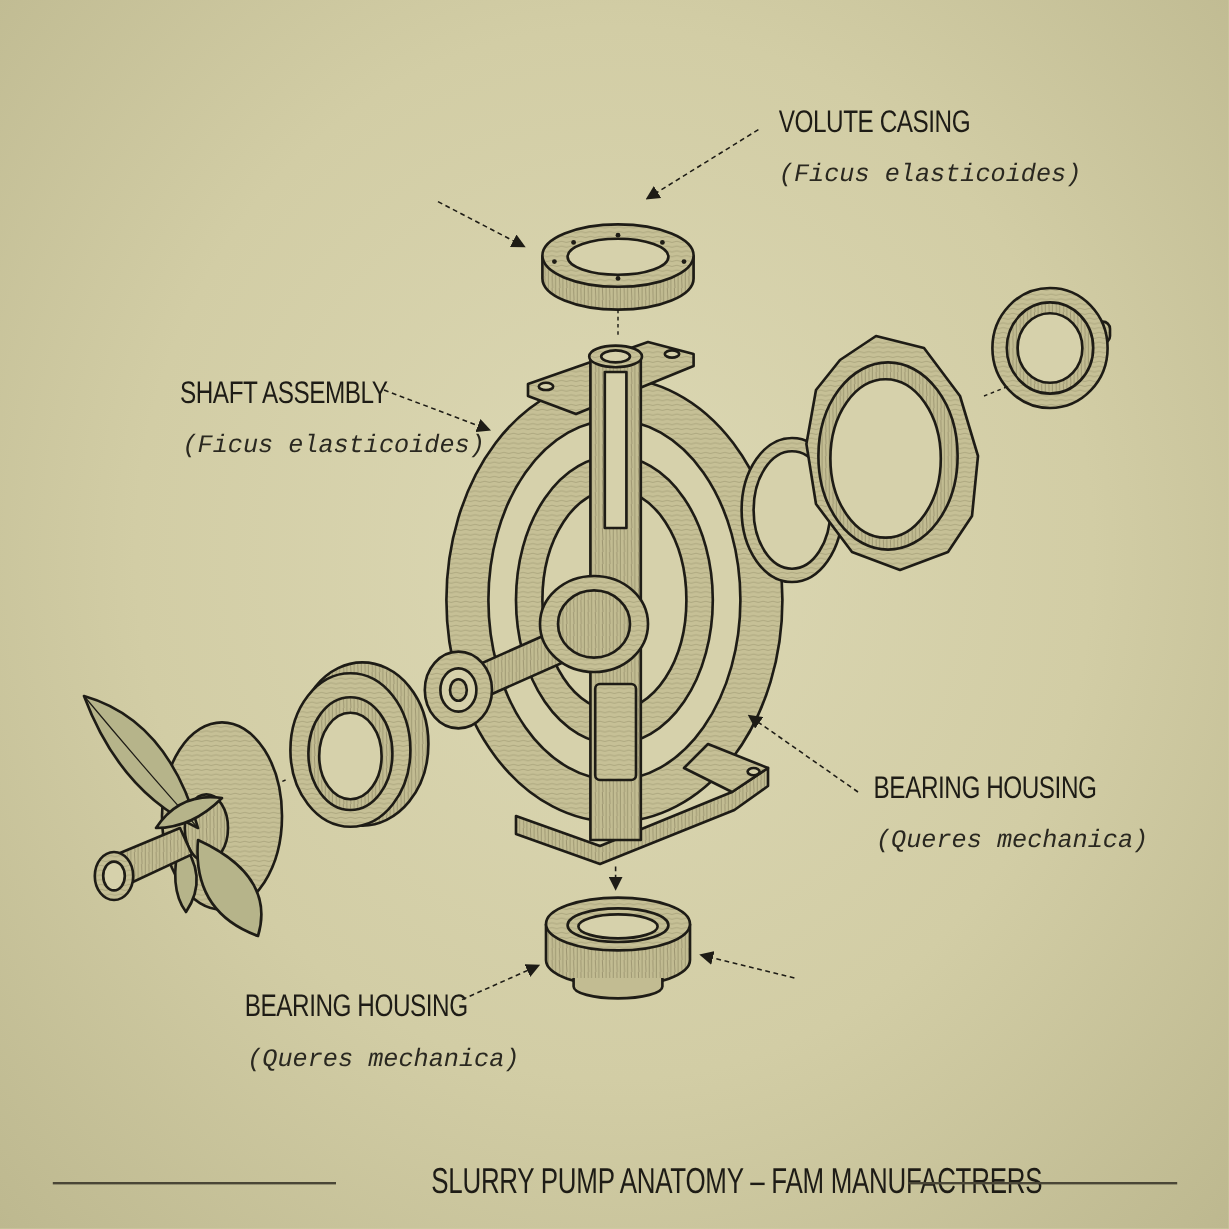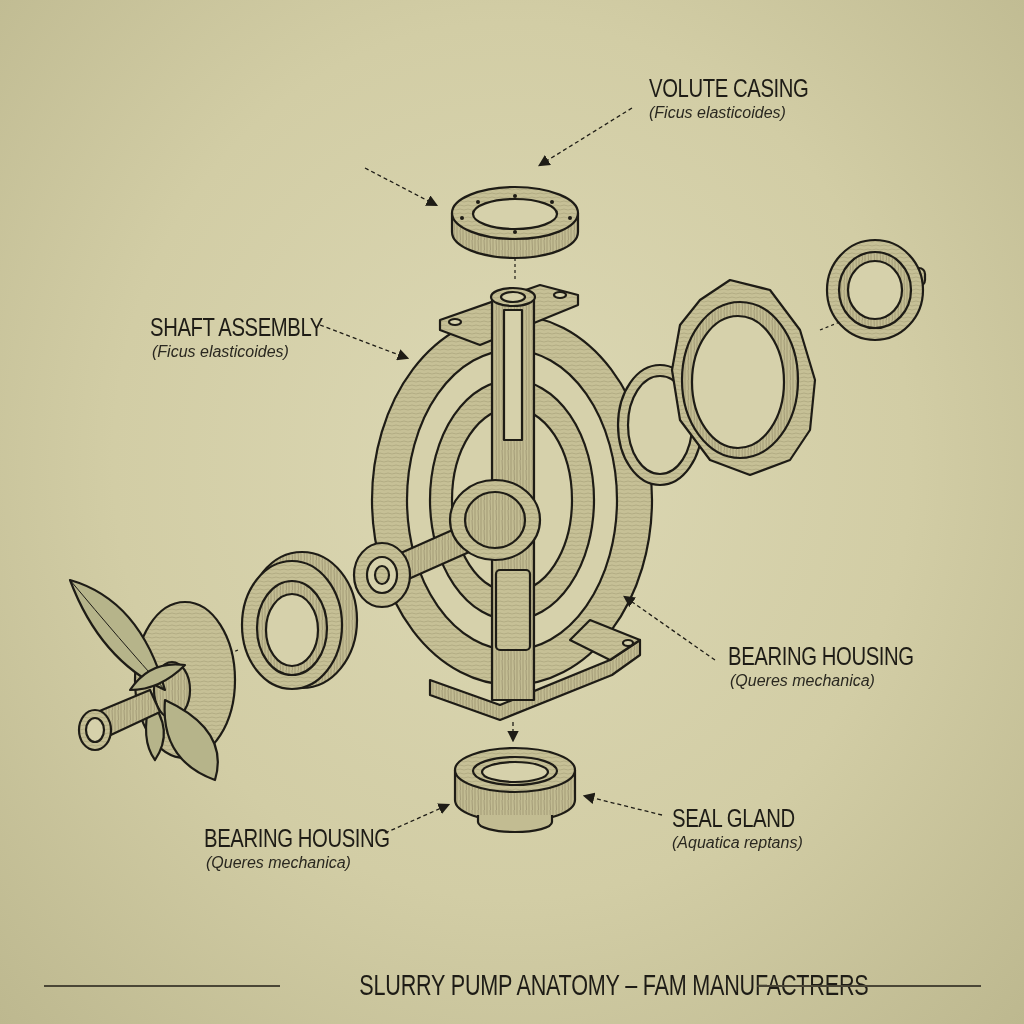--- a/index.html
+++ b/index.html
@@ -14,23 +14,24 @@
   }
   svg.art { position: absolute; left: 0; top: 0; }
   .label { position: absolute; color: #1e1c16; }
   .label .name {
     font-family: "Liberation Sans Narrow", "Liberation Sans", sans-serif;
     font-size: 26px; letter-spacing: -0.5px; line-height: 30px;
     transform: scaleX(0.78); transform-origin: left top; white-space: nowrap;
     display: block;
   }
   .label .latin {
-    font-family: Liberation Sans, sans-serif; font-style: italic;
-    font-size: 16px; line-height: 20px; white-space: nowrap; display: block;
+    font-family: Liberation Mono, monospace; font-style: italic;
+    font-size: 21px; line-height: 20px; white-space: nowrap; display: block;
     color: #2a2820;
+    margin-top: 21px;
   }
   .caption {
     position: absolute; top: 966px; left: 0; width: 1024px; height: 40px;
   }
   .caption .rule {
     position: absolute; top: 19px; height: 2px; background: #4a4636;
   }
   .caption .title {
     position: absolute; left: 300px; width: 424px; top: 2px; text-align: center;
     font-family: "Liberation Sans", sans-serif; font-size: 30px; color: #1e1c16;
@@ -160,44 +161,40 @@
       <line x1="632" y1="108" x2="540" y2="165"></line>
       <line x1="320" y1="325" x2="407" y2="358"></line>
       <line x1="715" y1="660" x2="625" y2="597"></line>
       <line x1="385" y1="833" x2="448" y2="805"></line>
       <line x1="662" y1="815" x2="585" y2="796"></line>
       <line x1="513" y1="722" x2="513" y2="740"></line>
     </g>
   </svg>
 
 
-  <div class="label" style="left:649px; top:73px;">
+  <div class="label" style="left:649px; top:86px;">
     <span class="name">VOLUTE CASING</span>
     <span class="latin">(Ficus elasticoides)</span>
   </div>
 
   <div class="label" style="left:150px; top:312px;">
     <span class="name">SHAFT ASSEMBLY</span>
     <span class="latin" style="margin-left:2px;">(Ficus elasticoides)</span>
   </div>
 
   <div class="label" style="left:728px; top:641px;">
     <span class="name">BEARING HOUSING</span>
     <span class="latin" style="margin-left:2px;">(Queres mechanica)</span>
   </div>
 
   <div class="label" style="left:204px; top:823px;">
     <span class="name">BEARING HOUSING</span>
     <span class="latin" style="margin-left:2px;">(Queres mechanica)</span>
   </div>
 
-  <div class="label" style="left:672px; top:803px;">
-    <span class="name">SEAL GLAND</span>
-    <span class="latin">(Aquatica reptans)</span>
-  </div>
 
   <div class="caption">
     <div class="rule" style="left:44px; width:236px;"></div>
     <div class="title">SLURRY PUMP ANATOMY – FAM MANUFACTRERS</div>
     <div class="rule" style="left:757px; width:224px;"></div>
   </div>
 
 </div>
 
 </body></html>

